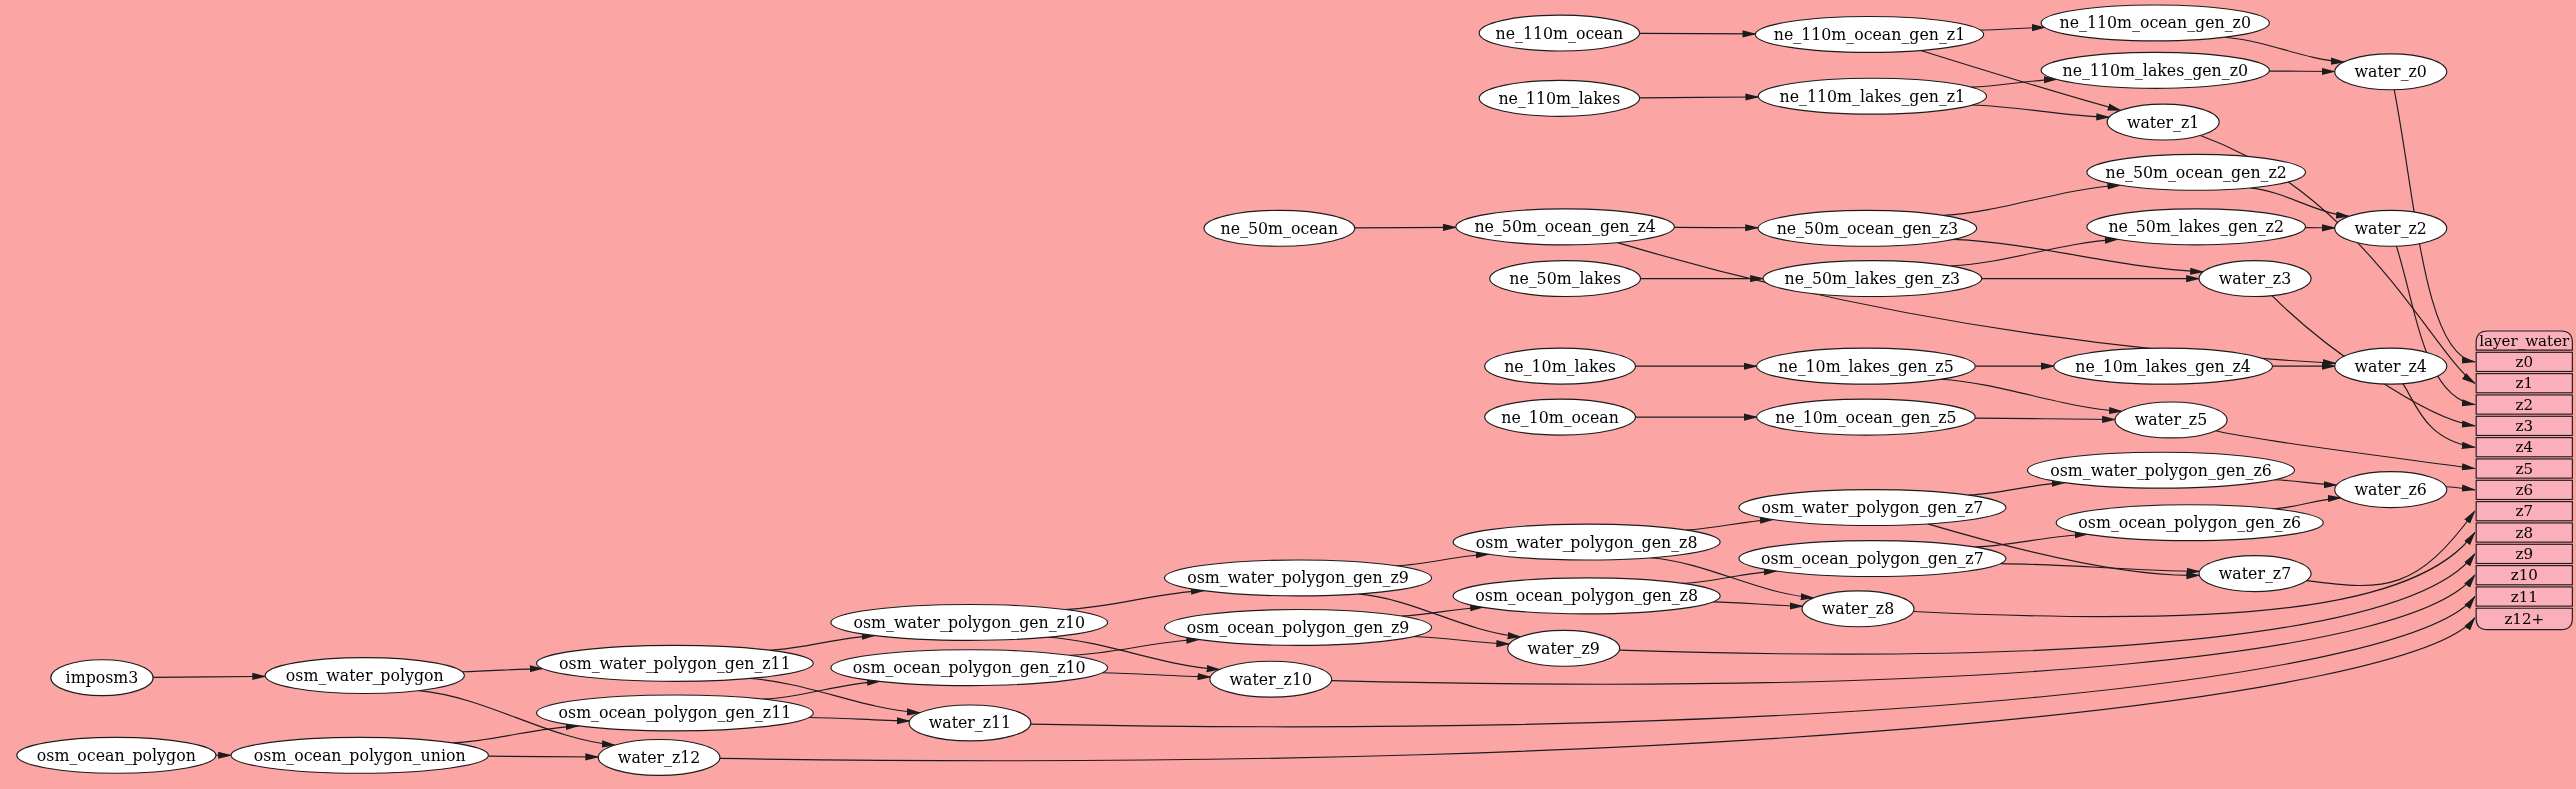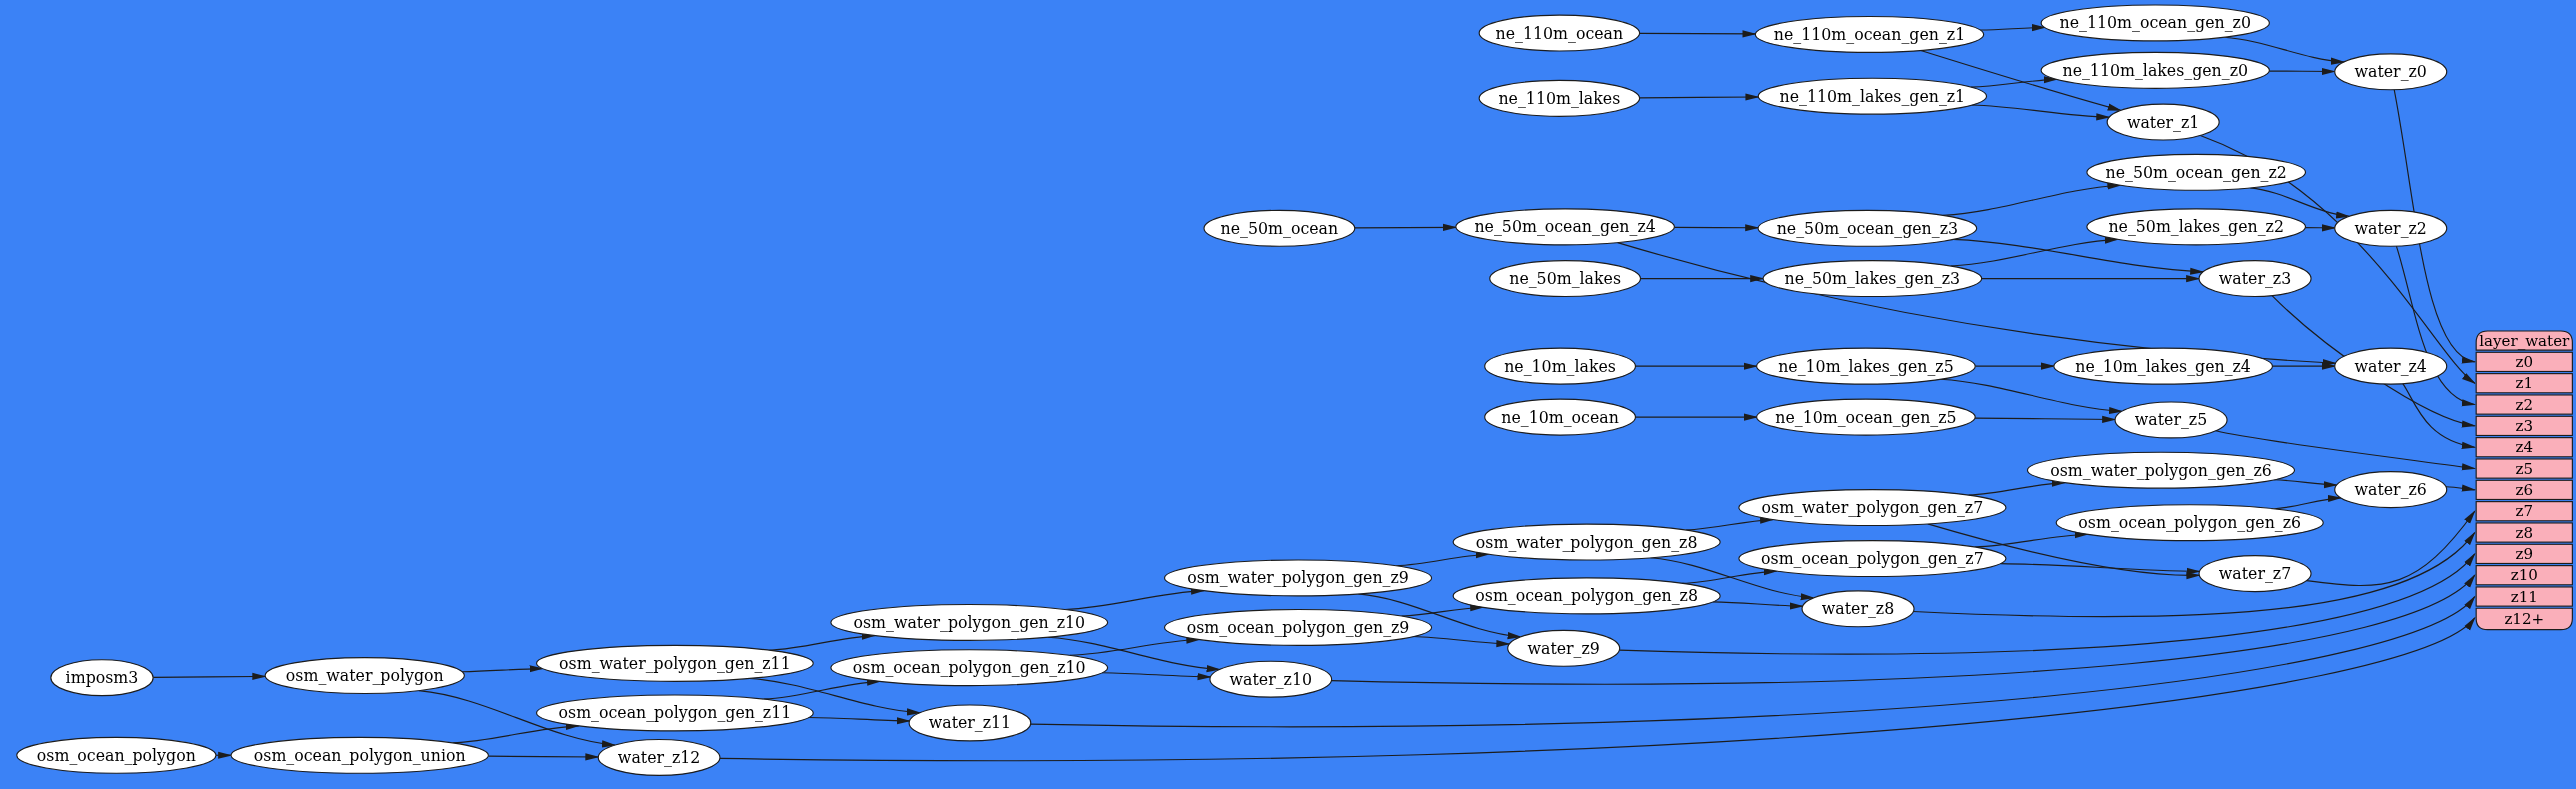--- a/index.html
+++ b/index.html
@@ -1,17 +1,17 @@
 <!DOCTYPE html>
 <html style="font-size:11.5px"><head>
 <meta charset="utf-8">
 <style>
   html,body{margin:0;padding:0;background:#ffffff;}
   body{width:2576px;height:789px;overflow:hidden;font-family:"DejaVu Serif","Liberation Serif",serif;}
-  #diagram-root{position:relative;width:2576px;height:789px;background:#3b82f6;}
+  #diagram-root{position:relative;width:2576px;height:789px;background:#fca5a5;}
   svg{display:block}
   .node-label{font-family:"DejaVu Serif","Liberation Serif",serif;}
 </style>
 </head>
 <body>
 
 <div id="diagram-root">
   <svg id="graph" width="2576" height="789" viewBox="0 0 3588 1099">
       <defs>
         <marker id="arr" viewBox="0 0 20 12" refX="18" refY="6" markerWidth="20" markerHeight="12" orient="auto" markerUnits="userSpaceOnUse">

